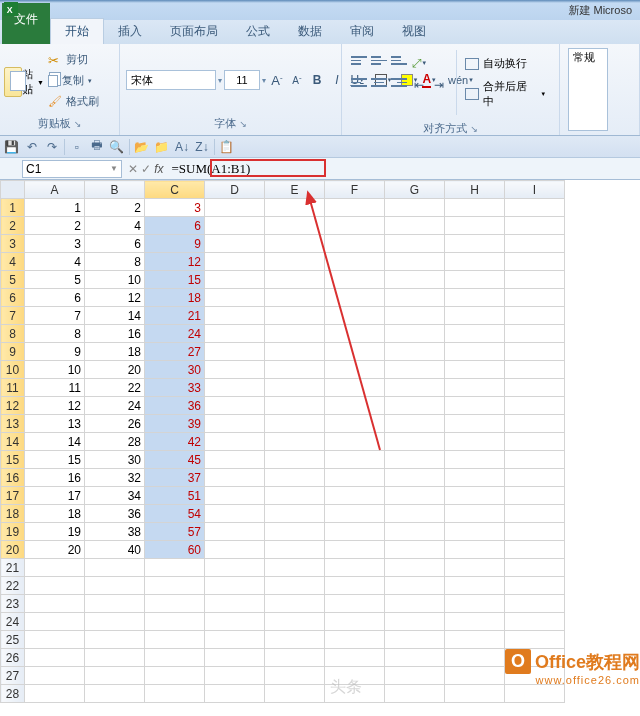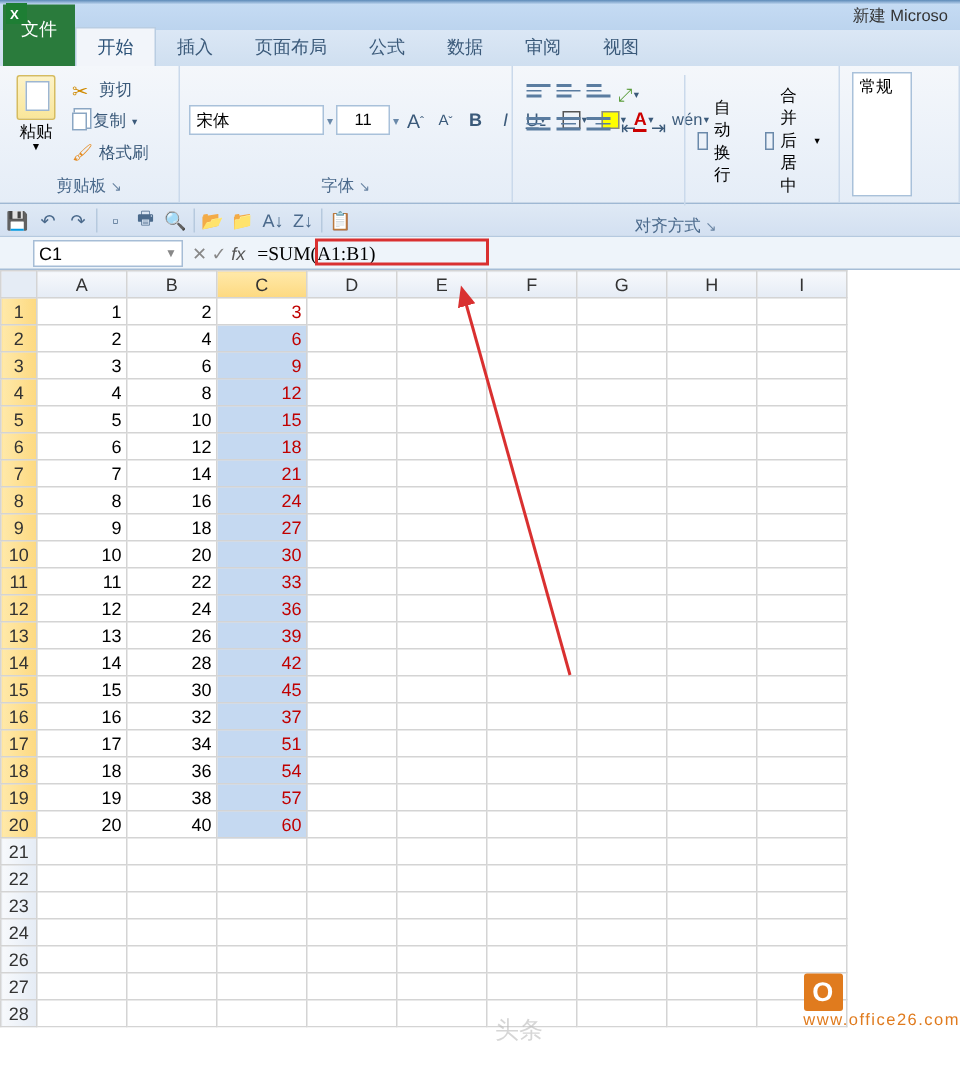--- a/index.html
+++ b/index.html
@@ -8,21 +8,21 @@
 .excel-icon { position: absolute; left: 4px; top: 2px; width: 14px; height: 14px; }
 .ribbon-tabs { height: 24px; background: linear-gradient(#dbe7f5, #cfdff0); display: flex; align-items: flex-end; padding-left: 2px; }
 .tab-file { background: #2a7b3c; color: #fff; padding: 16px 12px; font-size: 12px; border-radius: 2px 2px 0 0; }
 .tab { padding: 4px 14px; font-size: 12px; color: #3b5a7a; cursor: pointer; }
 .tab.active { background: #f2f5fa; border-top: 1px solid #b9cde2; border-left: 1px solid #b9cde2; border-right: 1px solid #b9cde2; color: #2b5177; }
 .ribbon { height: 92px; background: linear-gradient(#f4f7fb, #e5edf7); border-bottom: 1px solid #9fb8d3; display: flex; }
 .group { border-right: 1px solid #cad9eb; display: flex; flex-direction: column; padding: 2px 4px 0; }
 .group-body { flex: 1; display: flex; }
 .group-label { font-size: 11px; color: #4b6a8c; text-align: center; padding: 2px 0 4px; display: flex; justify-content: center; align-items: center; gap: 3px; }
 .launcher { font-size: 9px; color: #6a85a3; }
-.paste-btn { width: 40px; display: flex; flex-direction: column; align-items: center; padding-top: 4px; font-size: 11px; }
+.paste-btn { width: 40px; display: flex; flex-direction: row; align-items: center; padding-top: 4px; font-size: 11px; }
 .paste-icon { width: 26px; height: 30px; background: linear-gradient(#fdf3c8, #f9e69a); border: 1px solid #d6bc60; border-radius: 2px; position: relative; }
 .paste-icon::before { content: ""; position: absolute; top: 3px; left: 5px; width: 14px; height: 18px; background: #fff; border: 1px solid #9db6d1; }
 .mini-btn { display: flex; align-items: center; font-size: 11px; color: #3b5a7a; gap: 4px; padding: 2px 4px; }
 .icon-sm { width: 14px; height: 14px; display: inline-block; }
 .scissors { color: #d08a00; font-size: 13px; }
 .copy-icon { background: #fff; border: 1px solid #8aa6c3; box-shadow: 2px -2px 0 #fff, 2px -2px 0 1px #8aa6c3; width: 10px; height: 12px; }
 .brush-icon { color: #e58a1e; }
 .font-group .group-body { gap: 2px; padding: 4px 2px; }
 .font-row { display: flex; align-items: center; gap: 2px; }
 .font-select { border: 1px solid #a9c1da; background: #fff; font-size: 11px; height: 20px; padding: 0 4px; }
@@ -229,21 +229,21 @@
               <span class="align-ic" style="align-items:flex-end">
                 <span class="al"></span>
                 <span class="al s"></span>
                 <span class="al"></span>
               </span>
             </button>
           <button class="btn-sq">⇤</button>
           <button class="btn-sq">⇥</button>
         </div>
       </div>
-      <div style="display:flex;flex-direction:row;gap:4px;padding:4px 2px;border-left:1px solid #cad9eb;margin-left:4px">
+      <div style="display:flex;flex-direction:column;gap:4px;padding:4px 2px;border-left:1px solid #cad9eb;margin-left:4px">
         <div class="wrap-btn">
             <span class="wrap-ic"></span>
             <span>自动换行</span>
           </div>
         <div class="wrap-btn">
             <span class="merge-ic"></span>
             <span>合并后居中</span>
             <span style="font-size:7px">▾</span>
           </div>
       </div>
@@ -589,20 +589,32 @@
           <td class="cell"></td>
           <td class="cell"></td>
           <td class="cell"></td>
           <td class="cell"></td>
           <td class="cell"></td>
           <td class="cell"></td>
           <td class="cell"></td>
           <td class="cell"></td>
         </tr>
         <tr>
+          <th class="row-hdr">25</th>
+          <td class="cell"></td>
+          <td class="cell"></td>
+          <td class="cell"></td>
+          <td class="cell"></td>
+          <td class="cell"></td>
+          <td class="cell"></td>
+          <td class="cell"></td>
+          <td class="cell"></td>
+          <td class="cell"></td>
+        </tr>
+        <tr>
           <th class="row-hdr">26</th>
           <td class="cell"></td>
           <td class="cell"></td>
           <td class="cell"></td>
           <td class="cell"></td>
           <td class="cell"></td>
           <td class="cell"></td>
           <td class="cell"></td>
           <td class="cell"></td>
           <td class="cell"></td>
@@ -640,15 +652,16 @@
         </marker>
       </defs>
     <line x1="380" y1="270" x2="310" y2="20" stroke="#d93030" stroke-width="2" marker-end="url(#ah)"></line>
   </svg>
 </div>
 
 <div class="watermark1"><span style="color:#bbb;font-size:16px">头条</span></div>
 <div class="watermark2">
   <div class="wm-logo">
       <span class="wm-o">O</span>
+      <span class="wm-text">Office教程网</span>
     </div>
   <div class="wm-sub">www.office26.com</div>
 </div>
 
 </body></html>

